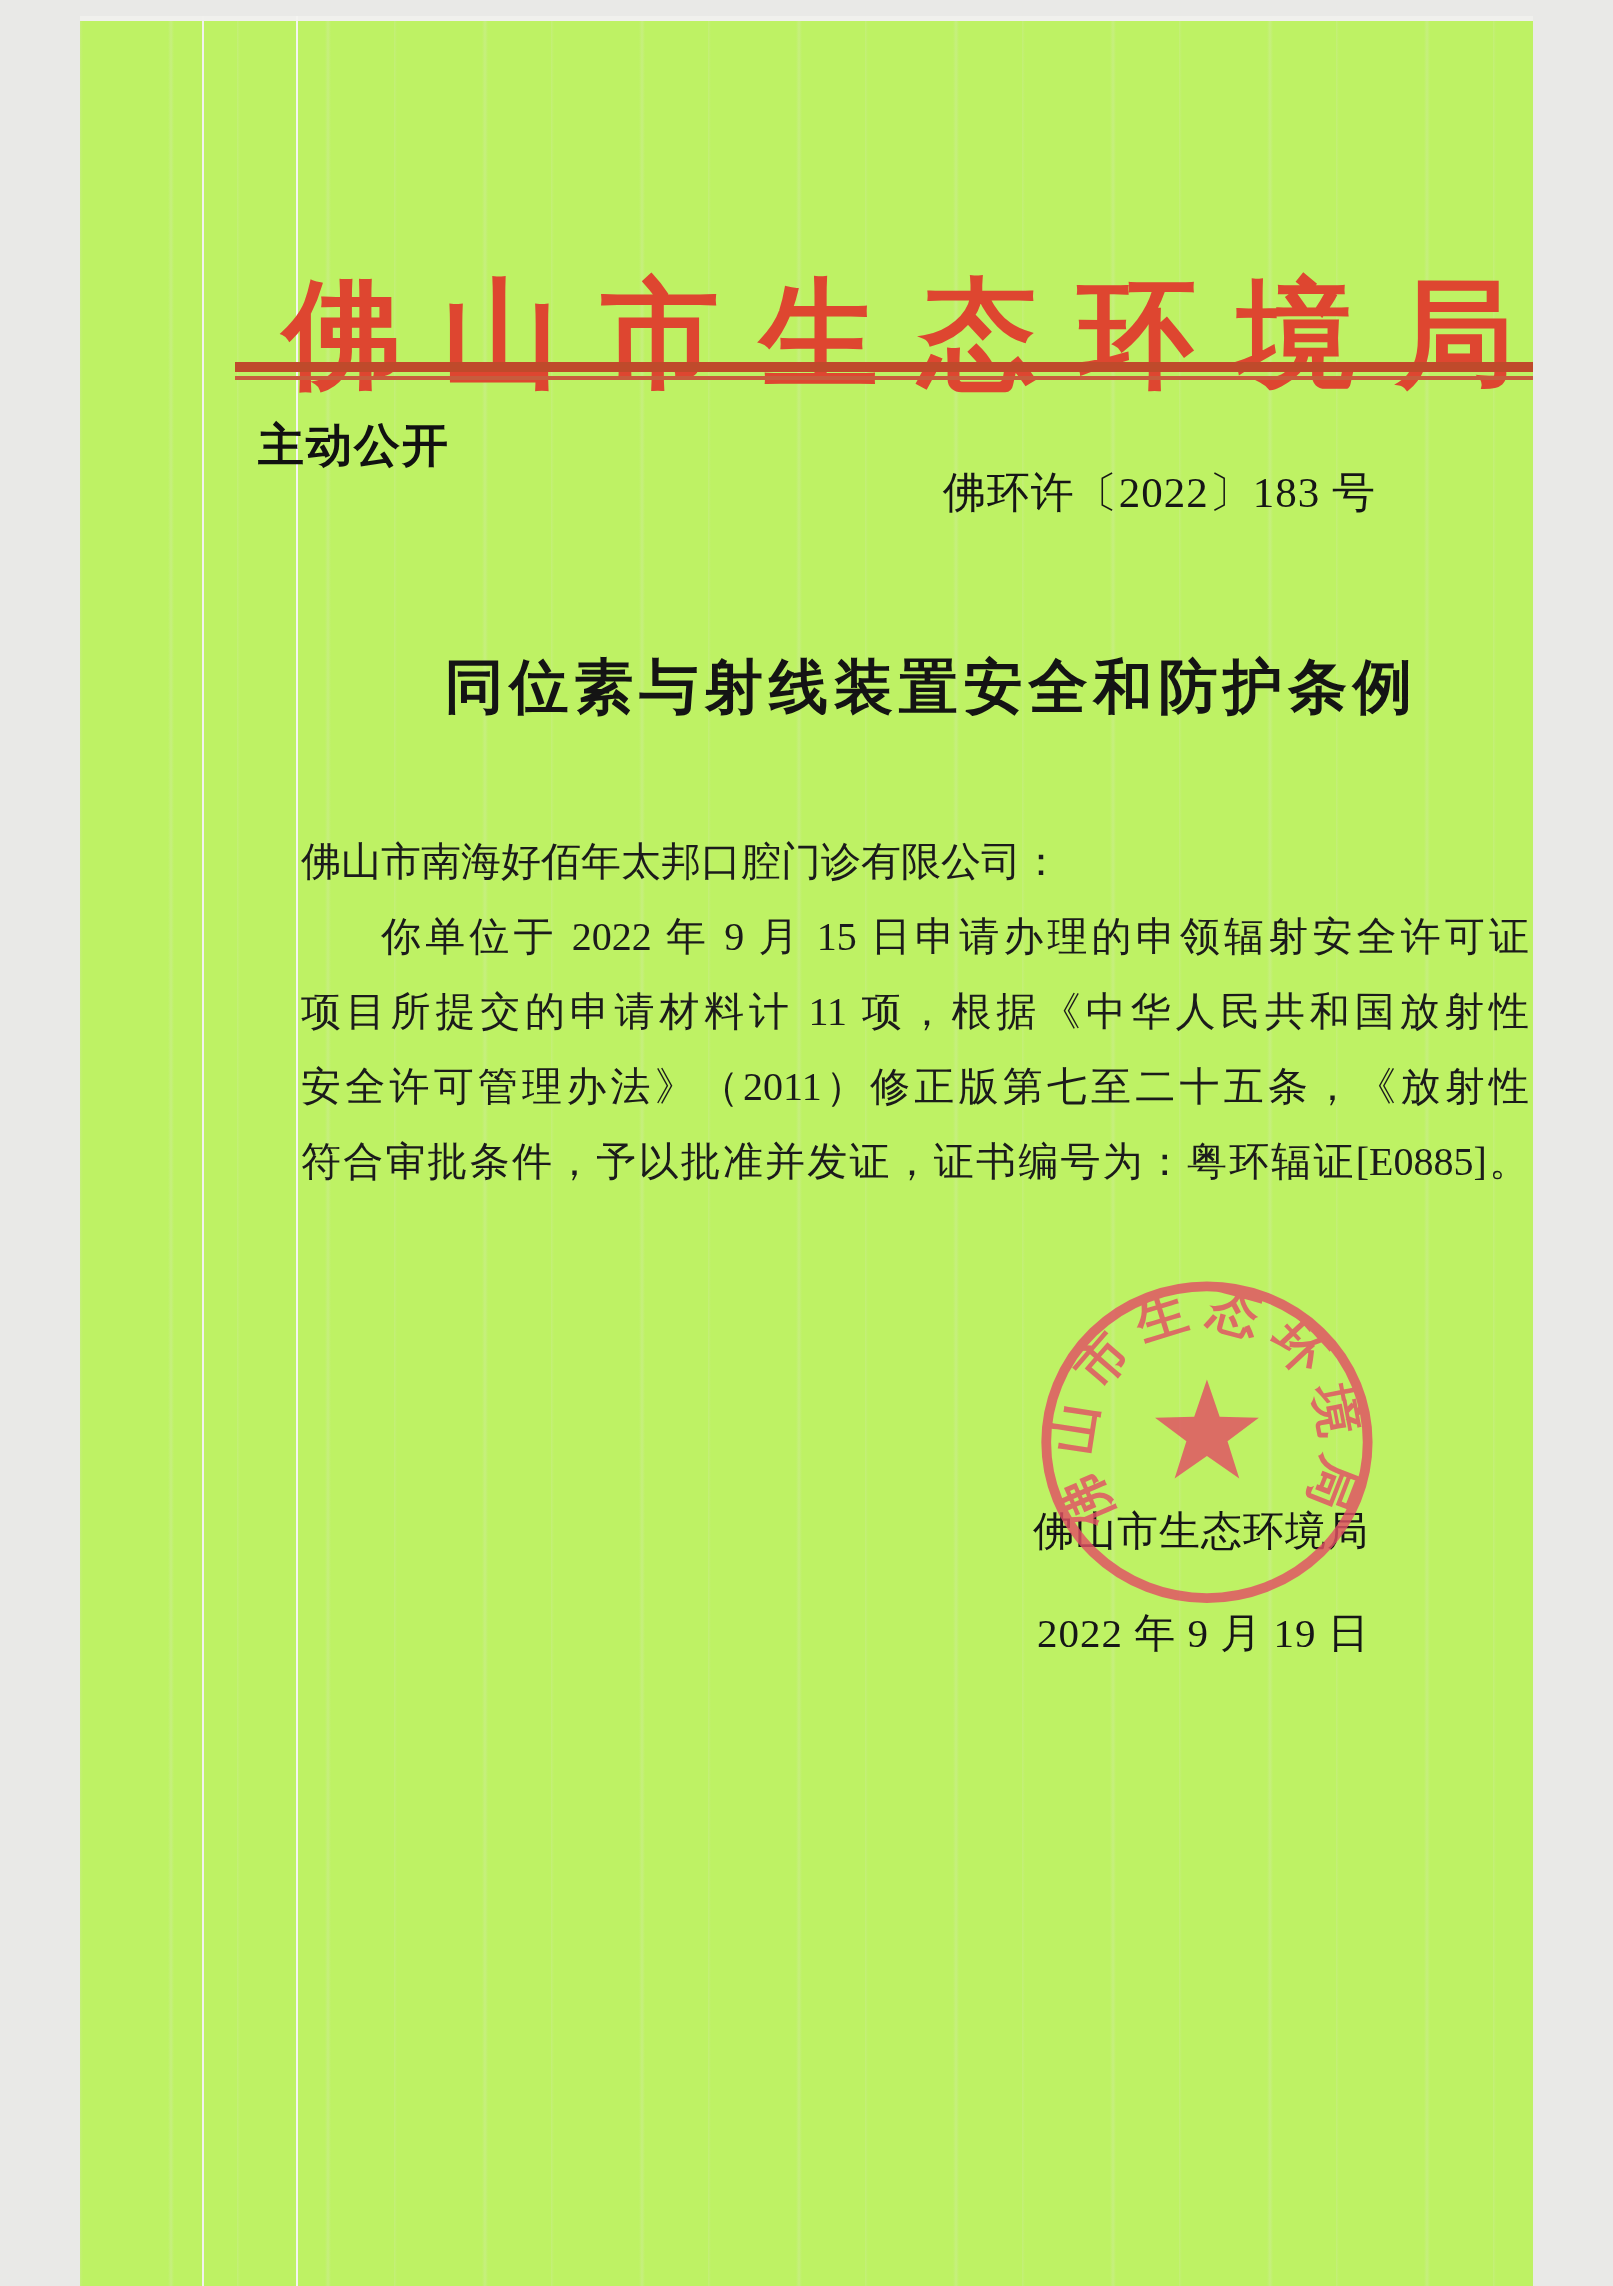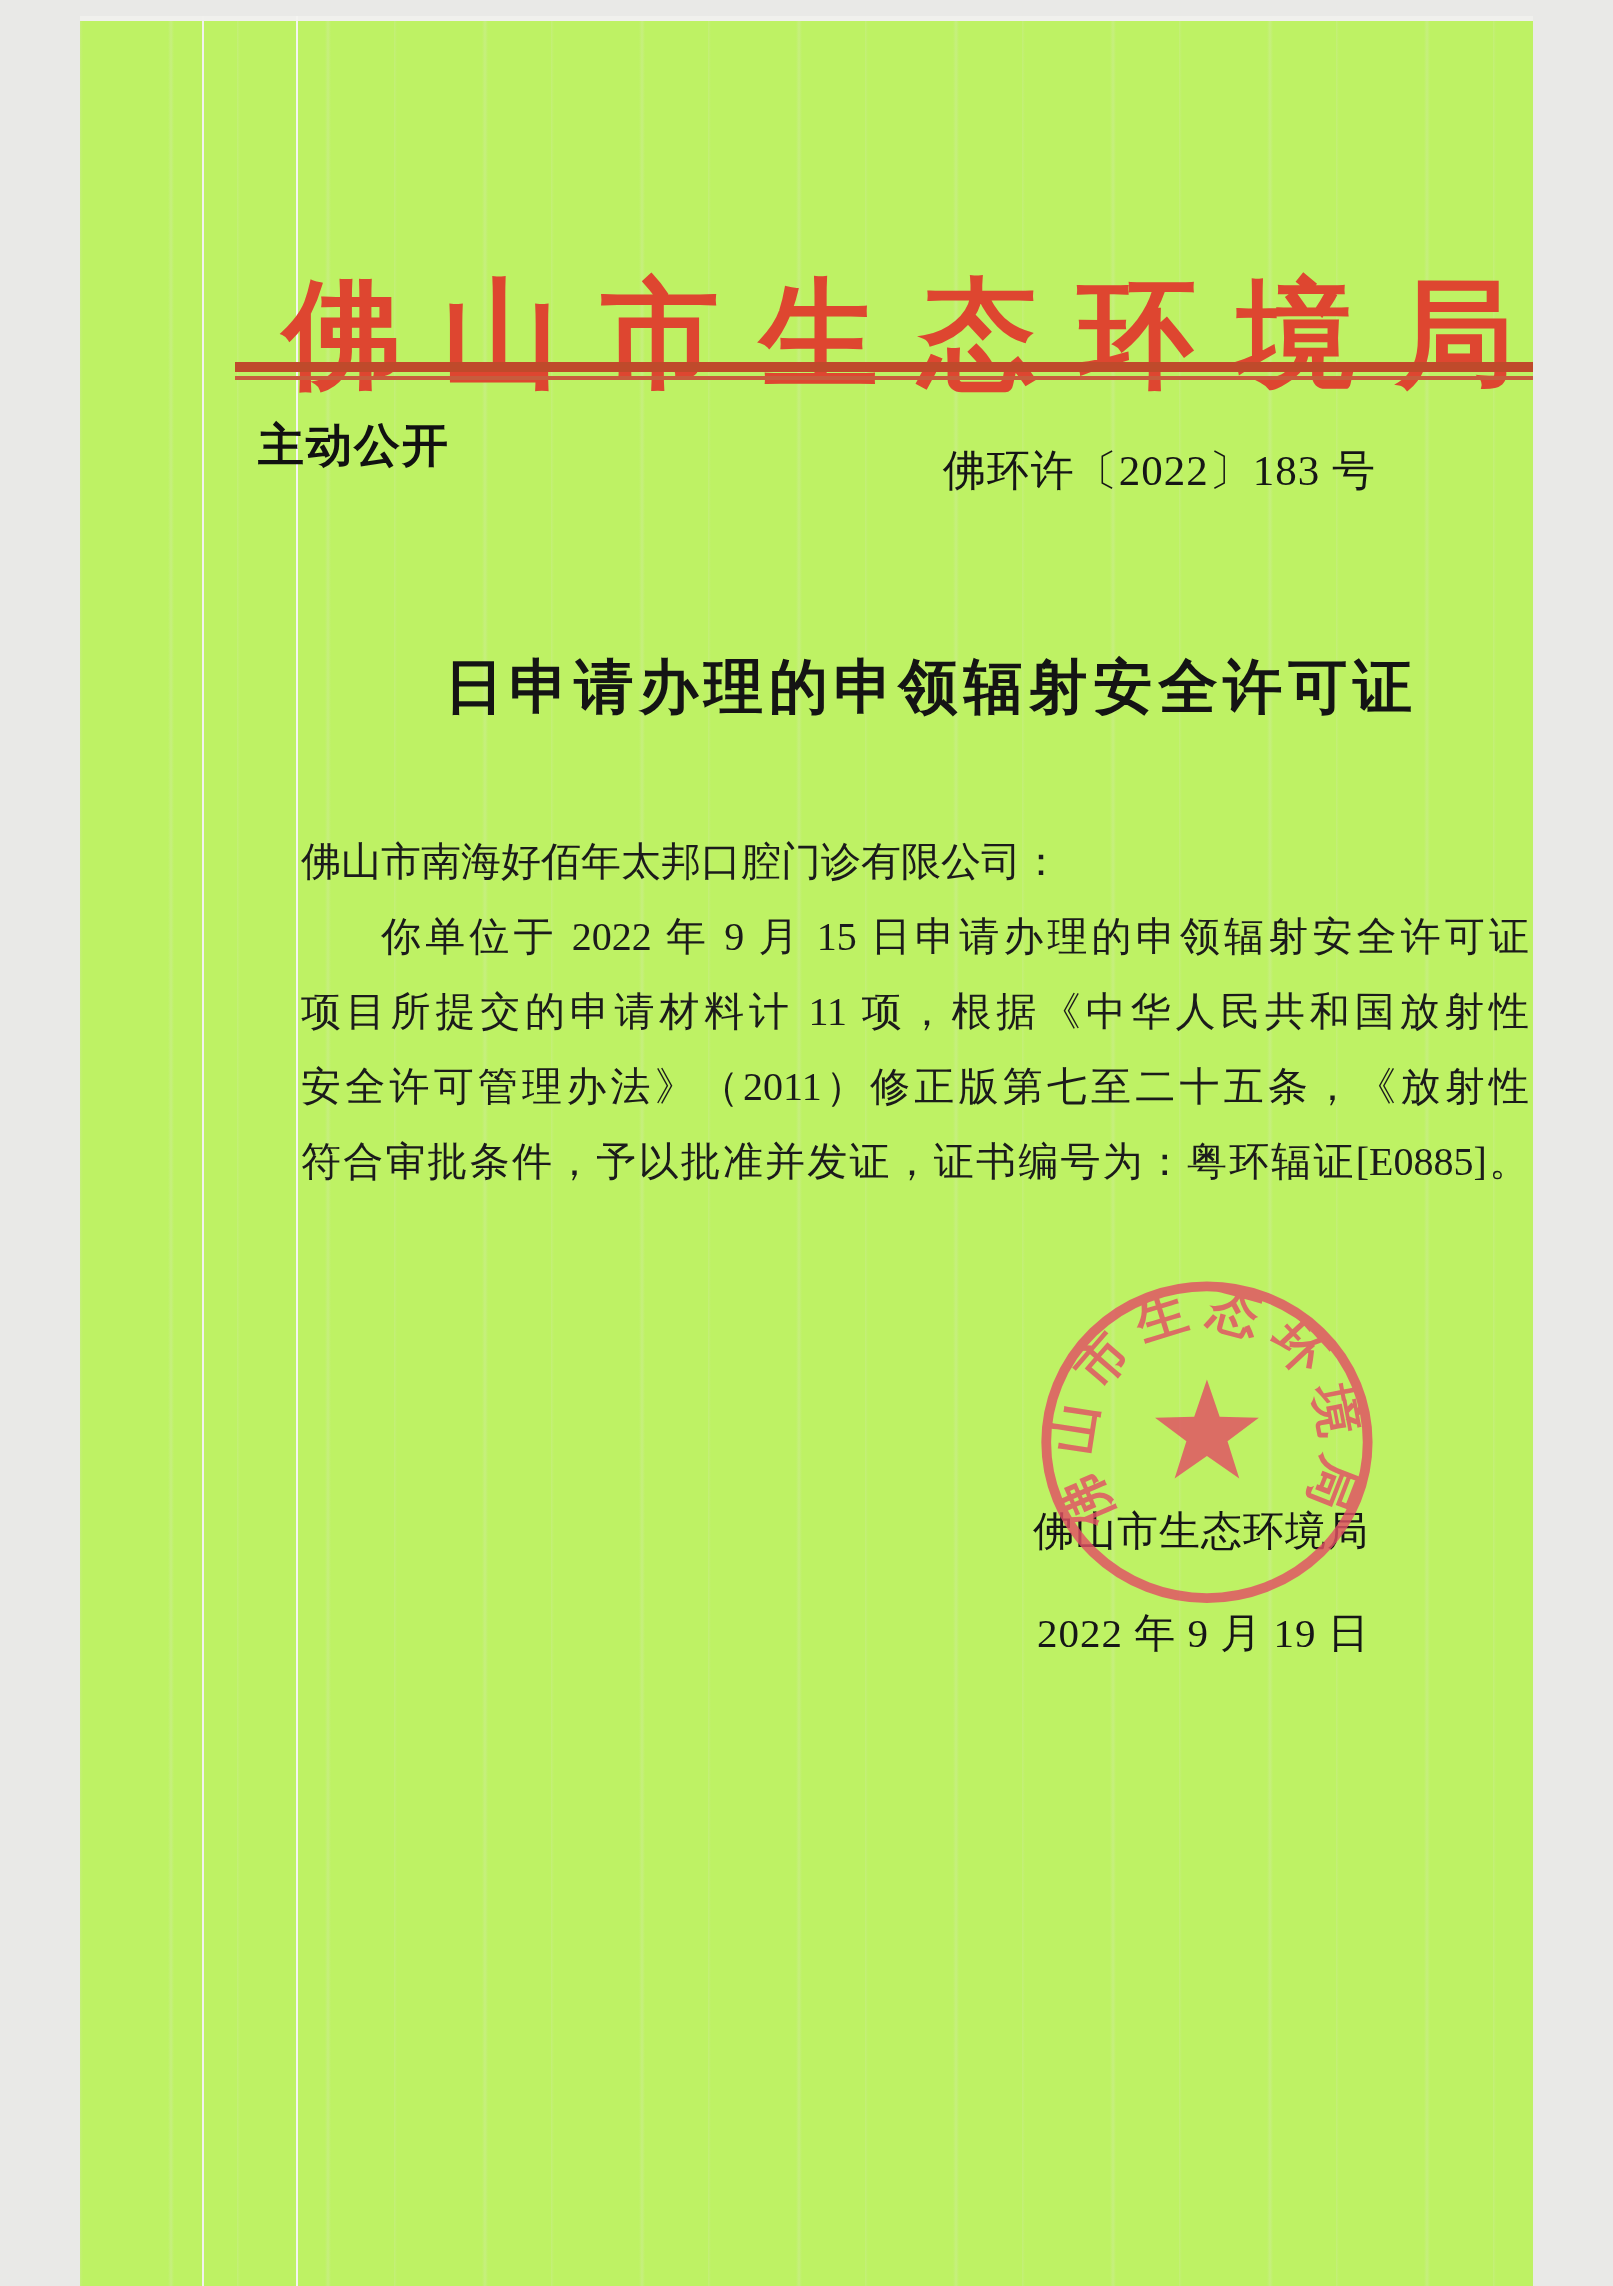--- a/index.html
+++ b/index.html
@@ -38,21 +38,21 @@
   .rule-thick{position:absolute;top:346px;left:155px;width:1321px;height:9.8px;background:#bf4a2b;}
   .rule-thin{position:absolute;top:360px;left:155px;width:1321px;height:3.9px;background:#c75c3d;}
 
   .disclosure{
     position:absolute;top:408px;left:178px;
     font-family:Liberation Mono, monospace;
     font-weight:700;font-size:46px;line-height:51px;color:#111;
     letter-spacing:2px;white-space:nowrap;
   }
   .doc-number{
-    position:absolute;top:430px;right:157px;
+    position:absolute;top:452px;right:157px;
     font-size:43px;line-height:49px;color:#161616;
     letter-spacing:1px;white-space:nowrap;
   }
 
   .doc-title{
     position:absolute;top:632px;left:221px;width:1235px;
     font-size:59px;line-height:78px;font-weight:700;
     text-align:center;letter-spacing:5.9px;padding-left:25.5px;
     box-sizing:border-box;color:#141414;white-space:nowrap;
   }
@@ -106,21 +106,21 @@
   <div class="vline" style="left:1504px;background:#f4f4f1;"></div>
 
   <div class="agency-header">佛山市生态环境局</div>
 
   <div class="rule-thick"></div>
   <div class="rule-thin"></div>
 
   <div class="disclosure">主动公开</div>
   <div class="doc-number">佛环许〔2022〕183 号</div>
 
-  <div class="doc-title">日申请办理的申领辐射安全许可证</div>
+  <div class="doc-title">同位素与射线装置安全和防护条例</div>
 
   <div class="body-block">
     <div class="body-line">佛山市南海好佰年太邦口腔门诊有限公司：</div>
     <div class="body-line justified indent">你单位于 2022 年 9 月 15 日申请办理的申领辐射安全许可证</div>
     <div class="body-line justified">项目所提交的申请材料计 11 项，根据《中华人民共和国放射性</div>
     <div class="body-line justified">安全许可管理办法》（2011）修正版第七至二十五条，《放射性</div>
     <div class="body-line justified">符合审批条件，予以批准并发证，证书编号为：粤环辐证[E0885]。</div>
   </div>
 
   <div class="sig-agency">佛山市生态环境局</div>

